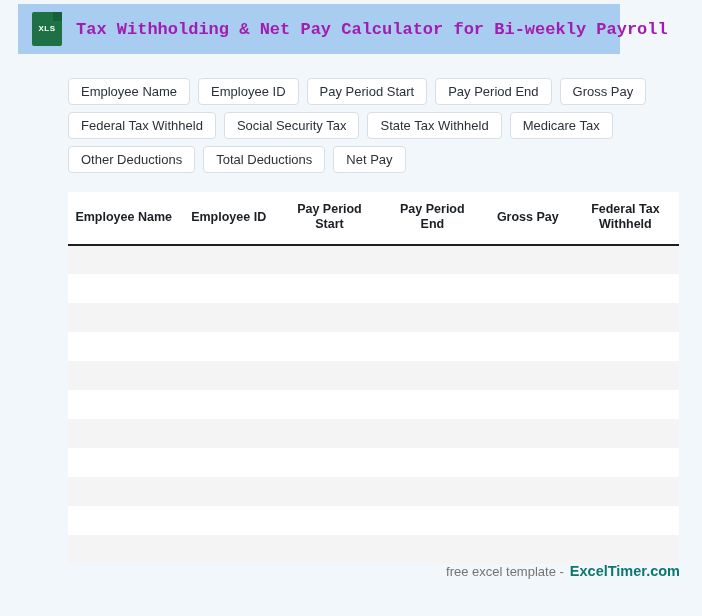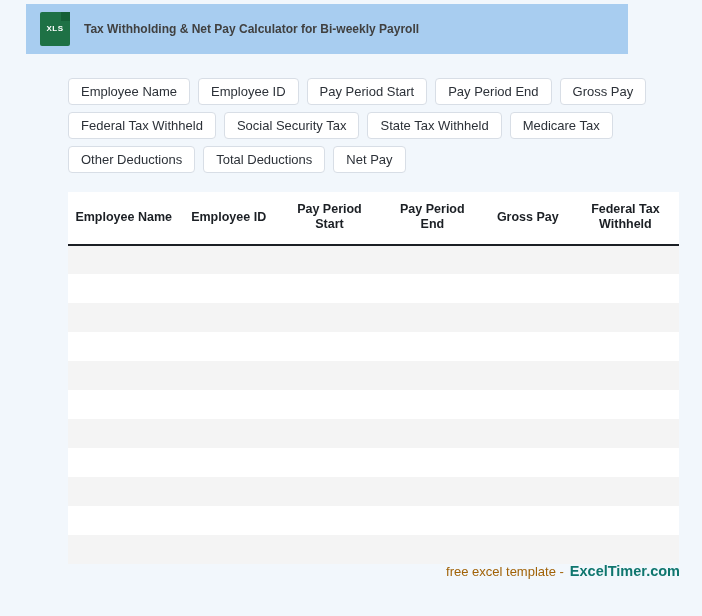--- a/index.html
+++ b/index.html
@@ -26,21 +26,20 @@
   .header {
     position: absolute;
     left: 18px;
     top: 4px;
     width: 602px;
     height: 50px;
     background: #a8cdf0;
     display: flex;
     align-items: center;
     padding-left: 14px;
-    margin-left: 8px;
   }
   .xls-icon {
     width: 30px;
     height: 34px;
     position: relative;
     flex: 0 0 auto;
   }
   .xls-icon .sheet {
     position: absolute;
     left: 0; top: 0;
@@ -60,26 +59,26 @@
     top: 12px;
     width: 30px;
     text-align: center;
     color: #ffffff;
     font-size: 8px;
     font-weight: bold;
     letter-spacing: 0.5px;
     font-family: "Liberation Sans", sans-serif;
   }
   .header-title {
-    color: #404040;
-    font-size: 12px;
+    color: #a21caf;
+    font-size: 17px;
     font-weight: bold;
     margin-left: 14px;
     white-space: nowrap;
-    font-family: Liberation Sans, sans-serif;
+    font-family: Liberation Mono, monospace;
   }
 
   
   .chips {
     position: absolute;
     left: 68px;
     top: 78px;
     width: 600px;
   }
   .chip-row {
@@ -138,21 +137,21 @@
   
   .footer {
     position: absolute;
     right: 22px;
     bottom: 37px;
     display: flex;
     align-items: baseline;
     font-family: "Liberation Sans", sans-serif;
   }
   .footer .free-text {
-    color: #a16207;
+    color: #737373;
     font-size: 13px;
     margin-right: 6px;
   }
   .footer .brand {
     color: #0f766e;
     font-size: 14.5px;
     font-weight: bold;
   }
 </style>
 </head>

